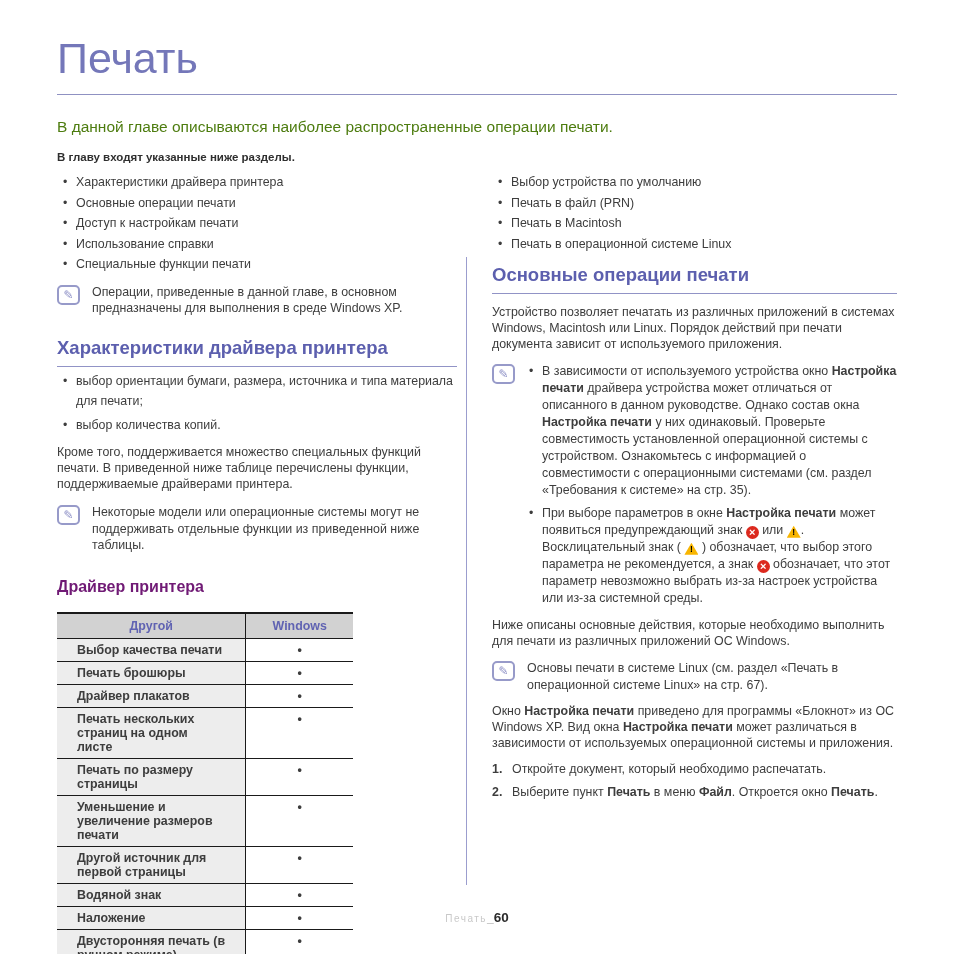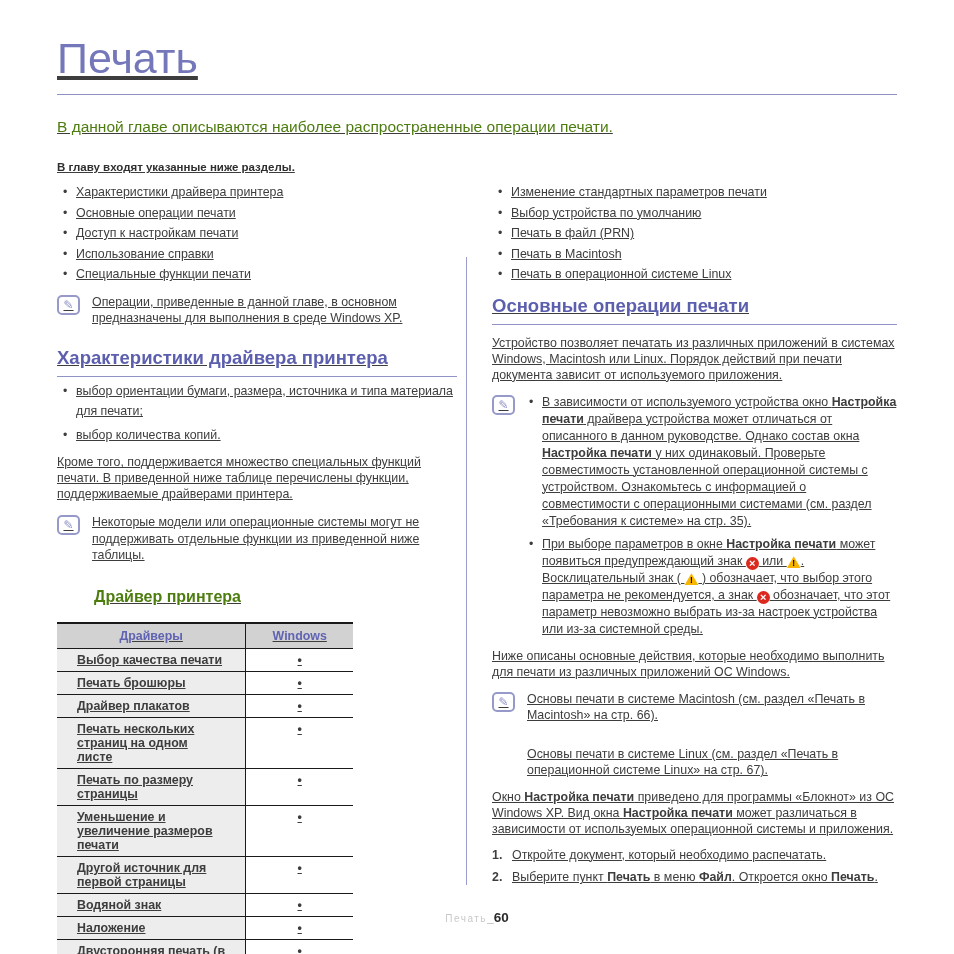--- a/index.html
+++ b/index.html
@@ -1,23 +1,23 @@
 <!DOCTYPE html>
 <html><head>
 <meta charset="utf-8">
 <style>
   html,body{margin:0;padding:0;background:#fff;}
   body{width:954px;height:954px;font-family:"Liberation Sans","DejaVu Sans",sans-serif;color:#3d3d3d;}
-  .page{position:relative;box-sizing:border-box;width:954px;height:954px;padding:36px 57px 0 57px;overflow:hidden;background:#fff;text-decoration:underline;}
+  .page{position:relative;box-sizing:border-box;width:954px;height:954px;padding:36px 57px 0 57px;overflow:hidden;background:#fff;}
 
   .chapter-title{font-size:43px;font-weight:400;color:#7477b9;line-height:1.05;margin:0;}
   .title-rule{border:none;border-top:1px solid #8f91c2;margin:13px 0 0 0;}
 
   .intro{font-size:15.5px;margin-top:23px;color:#4d7c0f;}
-  .toc-label{font-size:11.5px;font-weight:bold;margin-top:25px;color:#2f2f2f;}
+  .toc-label{font-size:11.5px;font-weight:bold;margin-top:15px;color:#2f2f2f;}
 
   .cols{display:flex;margin-top:9px;}
   .col-left{width:400px;flex:none;}
   .col-gap{width:35px;flex:none;}
   .col-right{width:405px;flex:none;}
   .column-divider{position:absolute;left:466px;top:257px;width:1px;height:628px;background:#9b9dce;}
 
   ul.plain{list-style:none;margin:0;padding:0;}
   ul.plain li{position:relative;padding-left:19px;font-size:12.4px;line-height:20.5px;}
   ul.plain li::before{content:"•";position:absolute;left:6px;color:#3d3d3d;}
@@ -30,21 +30,21 @@
   .note-body{font-size:12.4px;line-height:16.5px;}
   .note-body .nb-par{margin-top:22px;}
   .note-body .nb-par:first-child{margin-top:0;}
   ul.note-bullets{list-style:none;margin:0;padding:0;}
   ul.note-bullets li{position:relative;padding-left:15px;font-size:12.4px;line-height:17px;margin-top:6px;}
   ul.note-bullets li:first-child{margin-top:0;}
   ul.note-bullets li::before{content:"•";position:absolute;left:2px;}
 
   .section-heading{font-size:18.5px;font-weight:bold;color:#5c5fae;margin:20px 0 0 0;padding-bottom:7px;border-bottom:1px solid #9193c6;}
   .para{font-size:12.4px;line-height:16px;margin-top:10px;}
-  .sub-heading{font-size:16px;font-weight:bold;color:#4d7c0f;margin-top:24px;margin-left:37px;}
+  .sub-heading{font-size:16px;font-weight:bold;color:#701a75;margin-top:24px;}
 
   table.feature{border-collapse:collapse;margin-top:12px;width:296px;border-top:2px solid #1a1a1a;font-size:12.4px;}
   table.feature th,table.feature td{border-bottom:1px solid #1a1a1a;padding:4px 20px;vertical-align:top;}
   table.feature th{background:#d2d2d2;color:#6063b2;font-weight:bold;text-align:center;padding:5px 8px;}
   table.feature td.feat{background:#ededed;font-weight:bold;width:179px;border-right:1px solid #1a1a1a;}
   table.feature th.feat-h{border-right:1px solid #1a1a1a;width:179px;}
   table.feature td.supp{text-align:center;width:85px;font-weight:bold;}
 
   .steps{margin-top:10px;}
   .step{position:relative;padding-left:20px;font-size:12.4px;line-height:16.5px;margin-top:6px;}
@@ -103,21 +103,21 @@
       <div class="note" style="margin-top:12px;">
         <span class="note-icon" data-bind="icons.note.glyph">✎</span>
         <div class="note-body" data-bind="section1.note">Некоторые модели или операционные системы могут не поддерживать отдельные функции из приведенной ниже таблицы.</div>
       </div>
 
       <h3 class="sub-heading" data-bind="section1.sub_heading">Драйвер принтера</h3>
 
       <table class="feature">
         <thead>
           <tr>
-            <th class="feat-h" data-bind="section1.table.headers.0">Драйверы</th>
+            <th class="feat-h" data-bind="section1.table.headers.0">Другой</th>
             <th data-bind="section1.table.headers.1">Windows</th>
           </tr>
         </thead>
         <tbody>
           <tr>
               <td class="feat" data-bind="section1.table.rows.0.0">Выбор качества печати</td>
               <td class="supp" data-bind="section1.table.rows.0.1">•</td>
             </tr>
           <tr>
               <td class="feat" data-bind="section1.table.rows.1.0">Печать брошюры</td>
@@ -158,21 +158,20 @@
         </tbody>
       </table>
 
     </div>
 
     <div class="col-gap"></div>
 
     <div class="col-right">
 
       <ul class="plain">
-        <li data-bind="toc.right.0">Изменение стандартных параметров печати</li>
         <li data-bind="toc.right.1">Выбор устройства по умолчанию</li>
         <li data-bind="toc.right.2">Печать в файл (PRN)</li>
         <li data-bind="toc.right.3">Печать в Macintosh</li>
         <li data-bind="toc.right.4">Печать в операционной системе Linux</li>
       </ul>
 
       <h2 class="section-heading" style="margin-top:10px;" data-bind="section2.heading">Основные операции печати</h2>
       <div class="para" data-bind="section2.p1">Устройство позволяет печатать из различных приложений в системах Windows, Macintosh или Linux. Порядок действий при печати документа зависит от используемого приложения.</div>
 
       <div class="note" style="margin-top:11px;">
@@ -191,21 +190,20 @@
                 </span><span> обозначает, что этот параметр невозможно выбрать из-за настроек устройства или из-за системной среды.</span></li>
           </ul>
         </div>
       </div>
 
       <div class="para" data-bind="section2.p2">Ниже описаны основные действия, которые необходимо выполнить для печати из различных приложений ОС Windows.</div>
 
       <div class="note" style="margin-top:11px;">
         <span class="note-icon" data-bind="icons.note.glyph">✎</span>
         <div class="note-body">
-          <div class="nb-par" data-bind="section2.note2_par1">Основы печати в системе Macintosh (см. раздел «Печать в Macintosh» на стр. 66).</div>
           <div class="nb-par" data-bind="section2.note2_par2">Основы печати в системе Linux (см. раздел «Печать в операционной системе Linux» на стр. 67).</div>
         </div>
       </div>
 
       <div class="para" data-bind-rich="section2.p3"><span>Окно </span><span class="b">Настройка печати</span><span> приведено для программы «Блокнот» из ОС Windows XP. Вид окна </span><span class="b">Настройка печати</span><span> может различаться в зависимости от используемых операционной системы и приложения.</span></div>
 
       <div class="steps">
         <div class="step">
           <span class="step-num" data-bind="section2.steps.0.num">1.</span>
           <span data-bind-rich="section2.steps.0.segs"><span>Откройте документ, который необходимо распечатать.</span></span>

